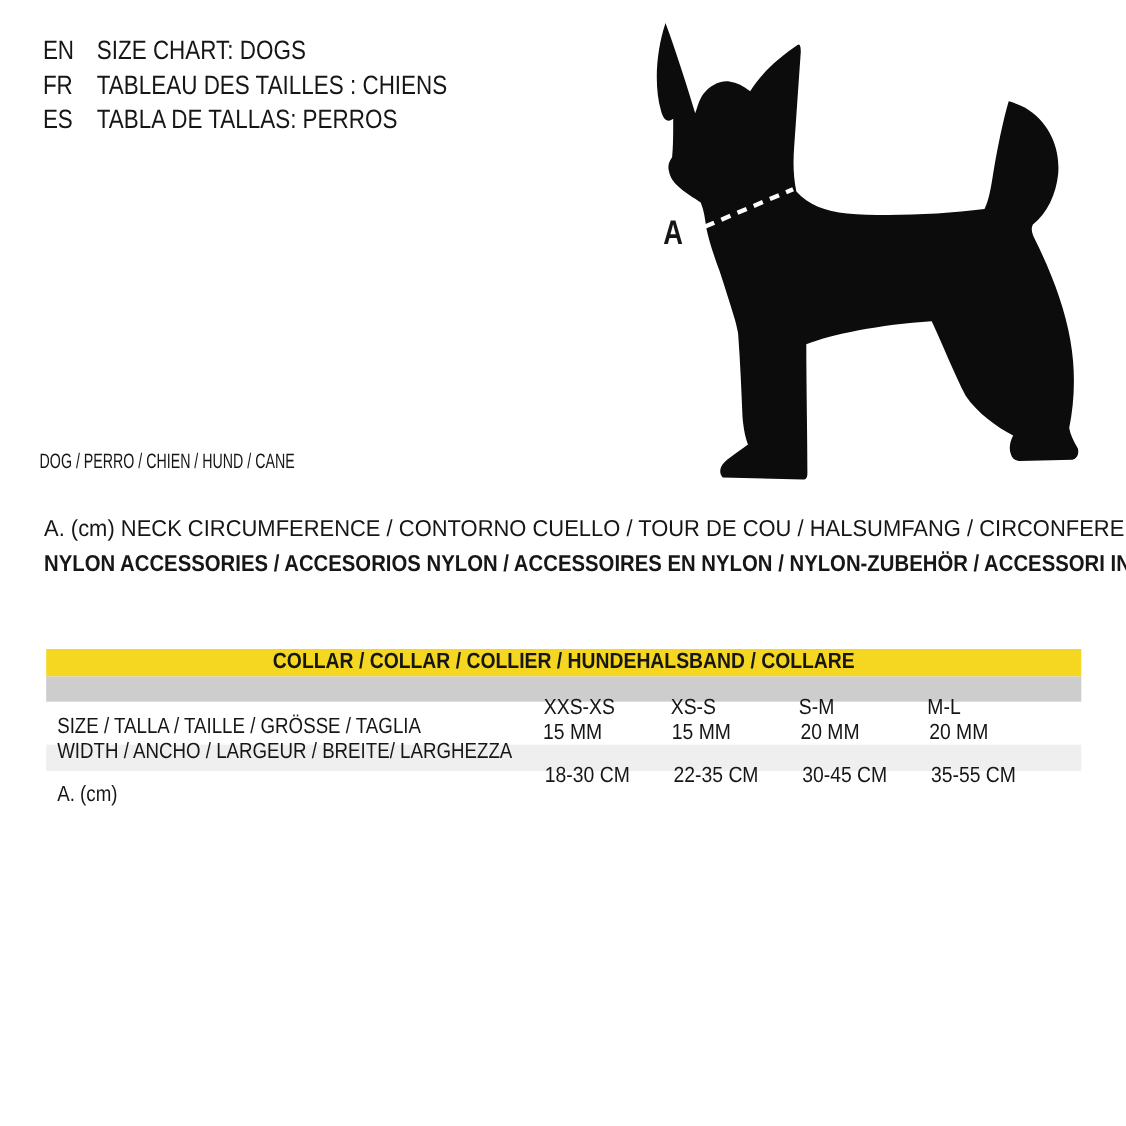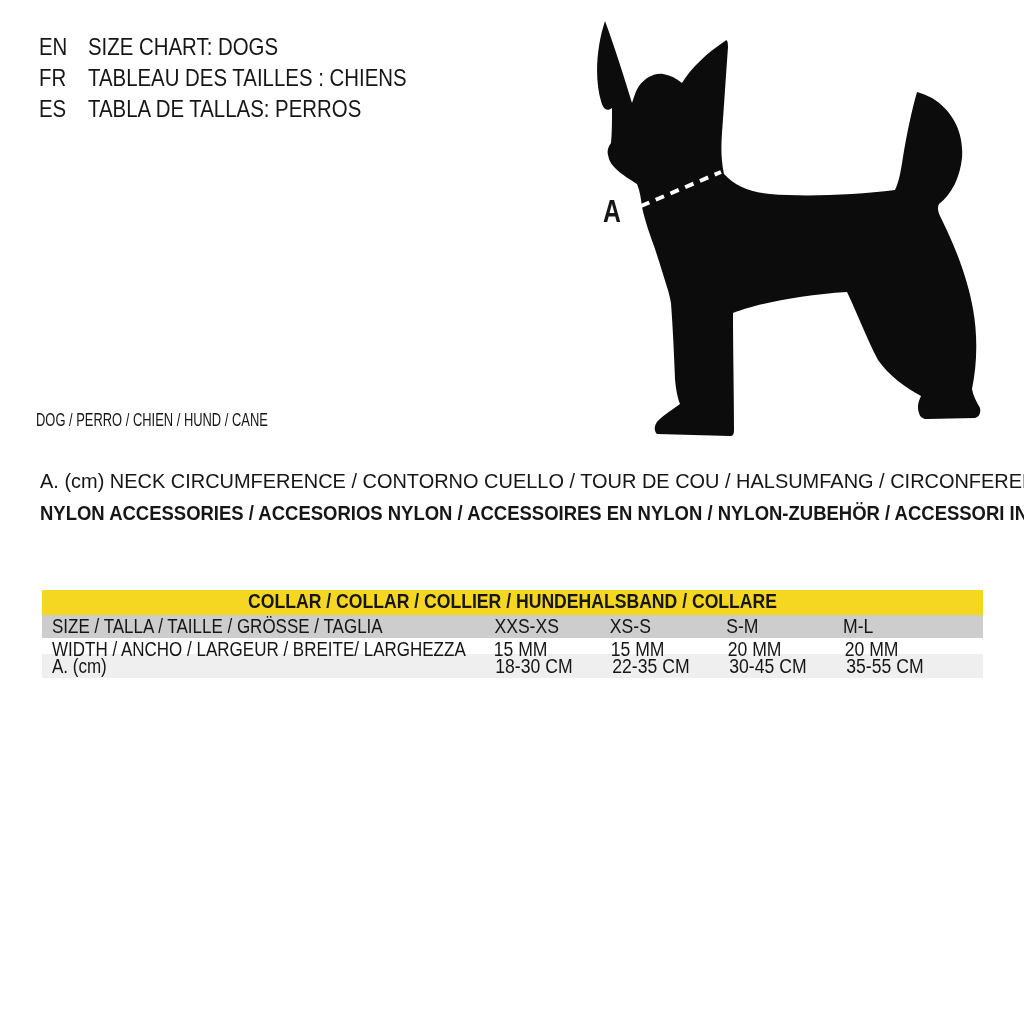--- a/index.html
+++ b/index.html
@@ -34,23 +34,23 @@
 
   .dog-caption{position:absolute;left:36px;top:403px;font-size:19px;line-height:34px;font-weight:400;}
 
   .note-measurement{position:absolute;left:40px;top:467px;font-size:21px;line-height:27px;font-weight:400;}
   .note-material{position:absolute;left:40px;top:499px;font-size:21px;line-height:27px;font-weight:700;}
 
   .size-table{position:absolute;left:42px;top:590px;width:941px;font-size:20px;}
   .st-header{height:25px;background:var(--header-bg);display:flex;align-items:flex-start;justify-content:center;font-weight:700;}
   .st-row{display:grid;grid-template-columns:448px 117px 117px 117px 117px 1fr;align-items:center;}
   .row-size{height:23px;background:var(--size-row-bg);}
-  .row-width{height:16px;background:var(--width-row-bg);text-decoration:underline;}
+  .row-width{height:39px;background:var(--width-row-bg);text-decoration:underline;}
   .row-a{height:24px;background:var(--a-row-bg);}
-  .st-label{padding-left:10px;text-align:left;white-space:nowrap;}
+  .st-label{padding-left:10px;text-align:left;white-space:nowrap;margin-top:34px;}
   .st-val{text-align:left;white-space:nowrap;}
 </style>
 </head>
 <body>
 
 <div class="lang-list">
   <div class="lang-row">
     <span class="lang-code cx85">EN</span>
     <span class="lang-title cx85">SIZE CHART: DOGS</span>
   </div>

